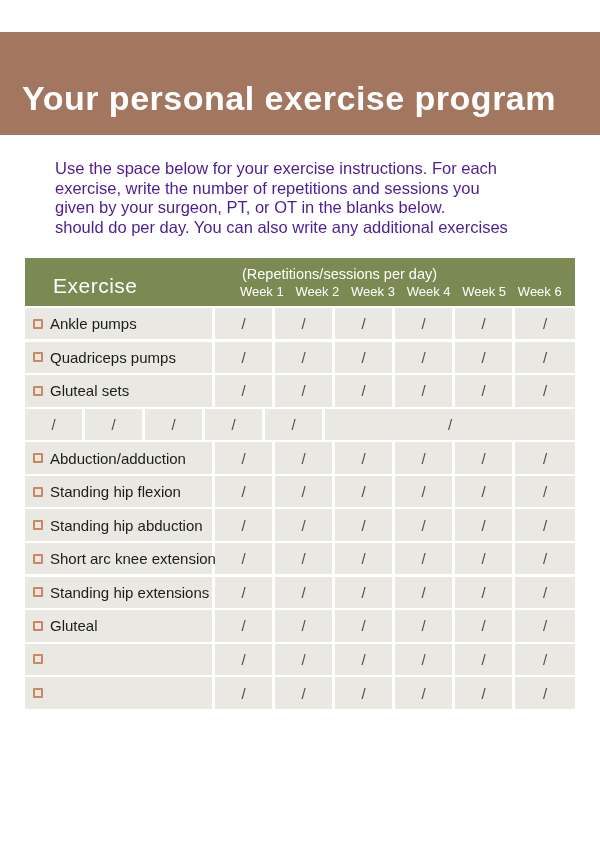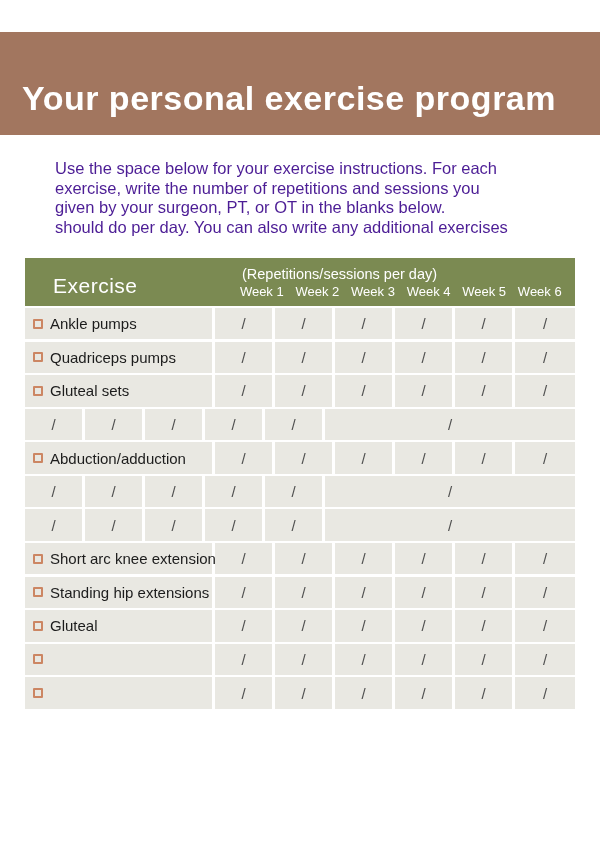--- a/index.html
+++ b/index.html
@@ -152,28 +152,36 @@
           <span class="exname">Abduction/adduction</span>
         </div>
         <div class="cell cell-week">/</div>
         <div class="cell cell-week">/</div>
         <div class="cell cell-week">/</div>
         <div class="cell cell-week">/</div>
         <div class="cell cell-week">/</div>
         <div class="cell cell-week">/</div>
       </div>
       <div class="trow">
-        <div class="cell cell-week">/</div>
-        <div class="cell cell-week">/</div>
-        <div class="cell cell-week">/</div>
-        <div class="cell cell-week">/</div>
-        <div class="cell cell-week">/</div>
-        <div class="cell cell-week">/</div>
-      </div>
-      <div class="trow">
+        <div class="cell cell-exercise">
+          <span class="checkbox"></span>
+          <span class="exname">Standing hip flexion</span>
+        </div>
+        <div class="cell cell-week">/</div>
+        <div class="cell cell-week">/</div>
+        <div class="cell cell-week">/</div>
+        <div class="cell cell-week">/</div>
+        <div class="cell cell-week">/</div>
+        <div class="cell cell-week">/</div>
+      </div>
+      <div class="trow">
+        <div class="cell cell-exercise">
+          <span class="checkbox"></span>
+          <span class="exname">Standing hip abduction</span>
+        </div>
         <div class="cell cell-week">/</div>
         <div class="cell cell-week">/</div>
         <div class="cell cell-week">/</div>
         <div class="cell cell-week">/</div>
         <div class="cell cell-week">/</div>
         <div class="cell cell-week">/</div>
       </div>
       <div class="trow">
         <div class="cell cell-exercise">
           <span class="checkbox"></span>

